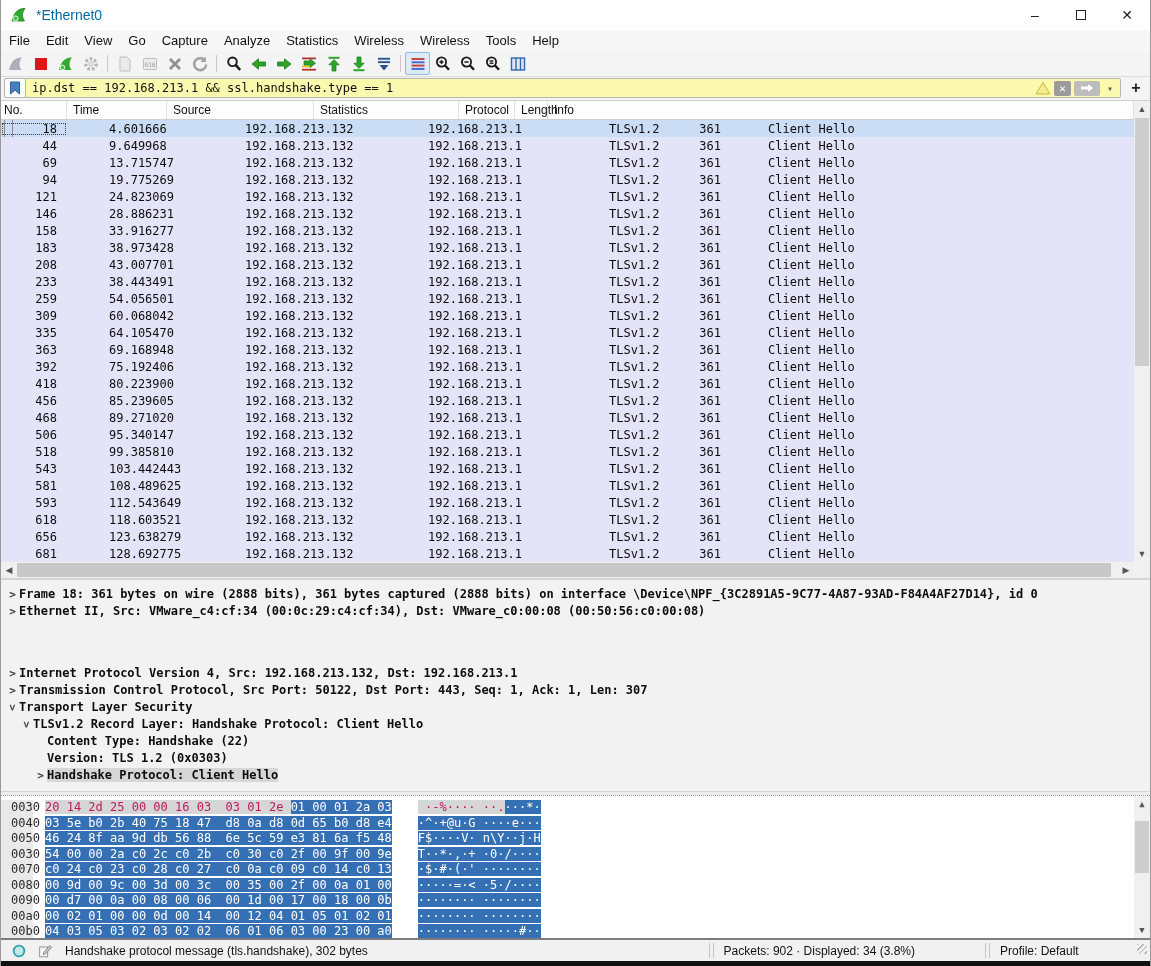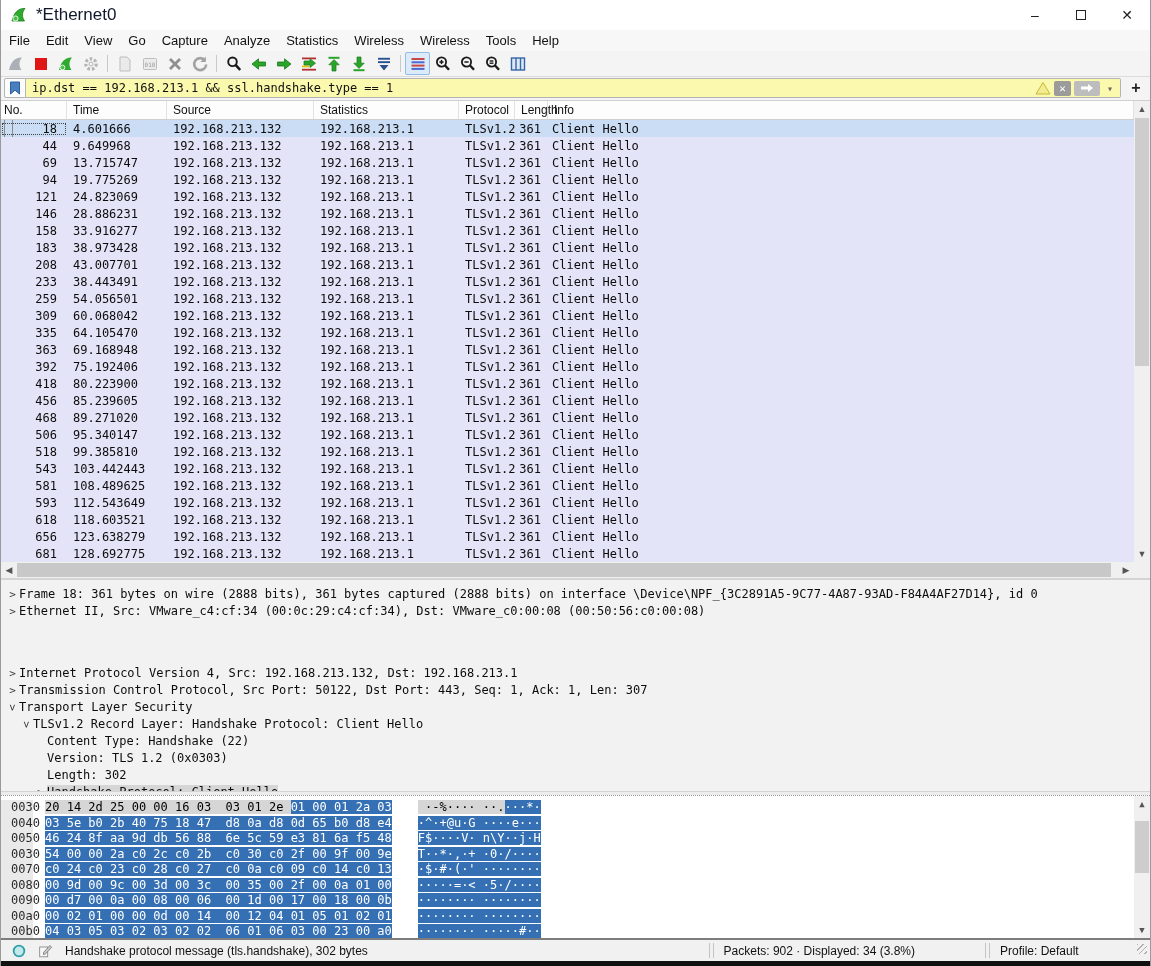--- a/index.html
+++ b/index.html
@@ -5,21 +5,21 @@
   * { margin:0; padding:0; box-sizing:border-box; }
   html,body { background:#e8e8e8; }
   body { font-family:"Liberation Sans",sans-serif; }
   #app { position:relative; width:1151px; height:966px; background:#ffffff;
          border-left:1px solid #9a9a9a; border-right:1px solid #9a9a9a; overflow:hidden; }
 
   
   .titlebar { position:absolute; top:0; left:0; right:0; height:30px; background:#ffffff;
               display:flex; align-items:center; }
   .app-icon { width:18px; height:18px; margin-left:9px; }
-  .title-text { font-size:17px; color:#0f172a; margin-left:8px; }
+  .title-text { font-size:14px; color:#0369a1; margin-left:8px; }
   .win-controls { margin-left:auto; display:flex; height:100%; }
   .win-btn { width:46px; height:100%; display:flex; align-items:center; justify-content:center;
              font-size:14px; color:#222; }
   .win-btn .box { width:10px; height:10px; border:1px solid #222; }
 
   
   .menubar { position:absolute; top:30px; left:0; right:0; height:21px; background:#f7f7f7;
              display:flex; align-items:center; font-size:13px; color:#111; }
   .menu-item { padding:2px 8px; }
 
@@ -52,21 +52,21 @@
   .list-pane { position:absolute; top:101px; left:0; right:0; height:477px; background:#fff; }
   .plist-header { position:absolute; top:0; left:0; right:16px; height:19px; background:#fdfdfd;
                   border-bottom:1px solid #cfcfcf; display:grid;
                   grid-template-columns:66px 100px 147px 145px 56px 33px auto;
                   font-size:12px; color:#111; align-items:center; }
   .hc { height:100%; display:flex; align-items:center; border-right:1px solid #e2e2e2; padding-left:6px; }
   .hc-no { padding-left:3px; }
   .plist-body { position:absolute; top:19px; left:0; right:16px; height:442px; overflow:hidden; background:#fff; }
   .prow { display:grid; grid-template-columns:66px 100px 147px 145px 56px 33px auto; height:17px;
           background:#e4e4f8; font-family:"DejaVu Sans Mono",monospace; font-size:12px; color:#0c0c0c;
-          align-items:center; position:relative; }
+          align-items:center; position:relative;gap:36px; }
   .prow.sel { background:#cbdcf5; }
   .prow.sel::before { content:""; position:absolute; left:3px; top:0; bottom:0; width:7px;
                       border-left:1px solid #8a8a8a; border-right:1px solid #8a8a8a; }
   .pc { white-space:nowrap; overflow:hidden; }
   .pc-no { text-align:right; padding-right:10px; }
   .prow.sel .pc-no { outline:1px dotted #444; outline-offset:-2px; }
   .pc-time,.pc-source,.pc-destination,.pc-protocol { padding-left:6px; }
   .pc-length { text-align:right; padding-right:7px; }
   .pc-info { padding-left:4px; }
 
@@ -80,35 +80,35 @@
   .hsb .left { left:0; top:0; }
   .hsb .right { left:auto; right:0; top:0; }
   .sb-thumb-h { position:absolute; top:1px; height:14px; background:#c8c8c8; }
   .sb-corner { position:absolute; right:0; bottom:0; width:16px; height:16px; background:#f0f0f0; }
 
   .splitter1 { position:absolute; top:578px; left:0; right:0; height:2px; background:#d4d4d4; }
   .splitter2 { position:absolute; top:791px; left:0; right:0; height:4px; background:#ededed; border-top:1px solid #d4d4d4; }
 
   
   .details-pane { position:absolute; top:580px; left:0; right:0; height:211px; background:#f2f2f2;
-                  padding-top:6px; font-family:"DejaVu Sans Mono",monospace; font-size:12px; color:#0c0c0c; }
+                  padding-top:6px; font-family:"DejaVu Sans Mono",monospace; font-size:12px; color:#0c0c0c;font-weight:bold; }
   .dline { height:17px; line-height:17px; white-space:pre; }
   .chev { display:inline-block; width:13px; color:#3c3c3c; font-size:11px; text-align:center; }
   .chev.open { transform:rotate(90deg); }
   .dtext.dsel { background:#d6d6d6; }
 
   
   .hex-pane { position:absolute; top:795px; left:0; right:0; height:143px; background:#ffffff;
               border-top:1px dotted #9a9a9a; font-family:"DejaVu Sans Mono",monospace; font-size:12px;
               padding-top:4px; }
   .hrow { height:15.5px; line-height:15.5px; white-space:pre; display:flex; }
   .hoff { display:inline-block; width:32px; background:#e9e9e9; color:#2a2a2a; padding-left:10px; }
   .hhex { margin-left:12px; }
   .hascii { margin-left:26px; }
-  .hpre { background:#d6d6d6; color:#000000; }
+  .hpre { background:#d6d6d6; color:#be185d; }
   .hsel { background:#3570b4; color:#ffffff; }
   .vsb.hex { top:0; height:142px; }
 
   .darkline { position:absolute; top:938px; left:0; right:0; height:2px; background:#7d7d7d; }
 
   
   .statusbar { position:absolute; top:940px; left:0; right:0; height:21px; background:#f1f1f1;
                display:flex; align-items:center; font-size:12px; color:#111; }
   .st-left { display:flex; align-items:center; flex:1; }
   .st-msg { margin-left:12px; }
@@ -576,21 +576,20 @@
 
   <div class="details-pane">
       <div class="dline" style="padding-left: 5px;"><span class="chev">&gt;</span><span class="dtext">Frame 18: 361 bytes on wire (2888 bits), 361 bytes captured (2888 bits) on interface \Device\NPF_{3C2891A5-9C77-4A87-93AD-F84A4AF27D14}, id 0</span></div>
       <div class="dline" style="padding-left: 5px;"><span class="chev">&gt;</span><span class="dtext">Ethernet II, Src: VMware_c4:cf:34 (00:0c:29:c4:cf:34), Dst: VMware_c0:00:08 (00:50:56:c0:00:08)</span></div>
       <div class="dline" style="padding-left: 5px; margin-top: 45px;"><span class="chev">&gt;</span><span class="dtext">Internet Protocol Version 4, Src: 192.168.213.132, Dst: 192.168.213.1</span></div>
       <div class="dline" style="padding-left: 5px;"><span class="chev">&gt;</span><span class="dtext">Transmission Control Protocol, Src Port: 50122, Dst Port: 443, Seq: 1, Ack: 1, Len: 307</span></div>
       <div class="dline" style="padding-left: 5px;"><span class="chev open">&gt;</span><span class="dtext">Transport Layer Security</span></div>
       <div class="dline" style="padding-left: 19px;"><span class="chev open">&gt;</span><span class="dtext">TLSv1.2 Record Layer: Handshake Protocol: Client Hello</span></div>
       <div class="dline" style="padding-left: 33px;"><span class="chev"> </span><span class="dtext">Content Type: Handshake (22)</span></div>
       <div class="dline" style="padding-left: 33px;"><span class="chev"> </span><span class="dtext">Version: TLS 1.2 (0x0303)</span></div>
-      <div class="dline" style="padding-left: 33px;"><span class="chev"> </span><span class="dtext">Length: 302</span></div>
       <div class="dline" style="padding-left: 33px;"><span class="chev">&gt;</span><span class="dtext dsel">Handshake Protocol: Client Hello</span></div>
     </div>
 
   <div class="splitter2"></div>
 
   <div class="hex-pane">
     <div>
         <div class="hrow"><span class="hoff">0030</span><span class="hhex"><span class="hpre">20 14 2d 25 00 00 16 03  03 01 2e </span><span class="hsel">01 00 01 2a 03</span></span><span class="hascii"><span class="hpre"> ·-%···· ··.</span><span class="hsel">···*·</span></span></div>
         <div class="hrow"><span class="hoff">0040</span><span class="hhex"><span class="hsel">03 5e b0 2b 40 75 18 47  d8 0a d8 0d 65 b0 d8 e4</span></span><span class="hascii"><span class="hsel">·^·+@u·G ····e···</span></span></div>
         <div class="hrow"><span class="hoff">0050</span><span class="hhex"><span class="hsel">46 24 8f aa 9d db 56 88  6e 5c 59 e3 81 6a f5 48</span></span><span class="hascii"><span class="hsel">F$····V· n\Y··j·H</span></span></div>

